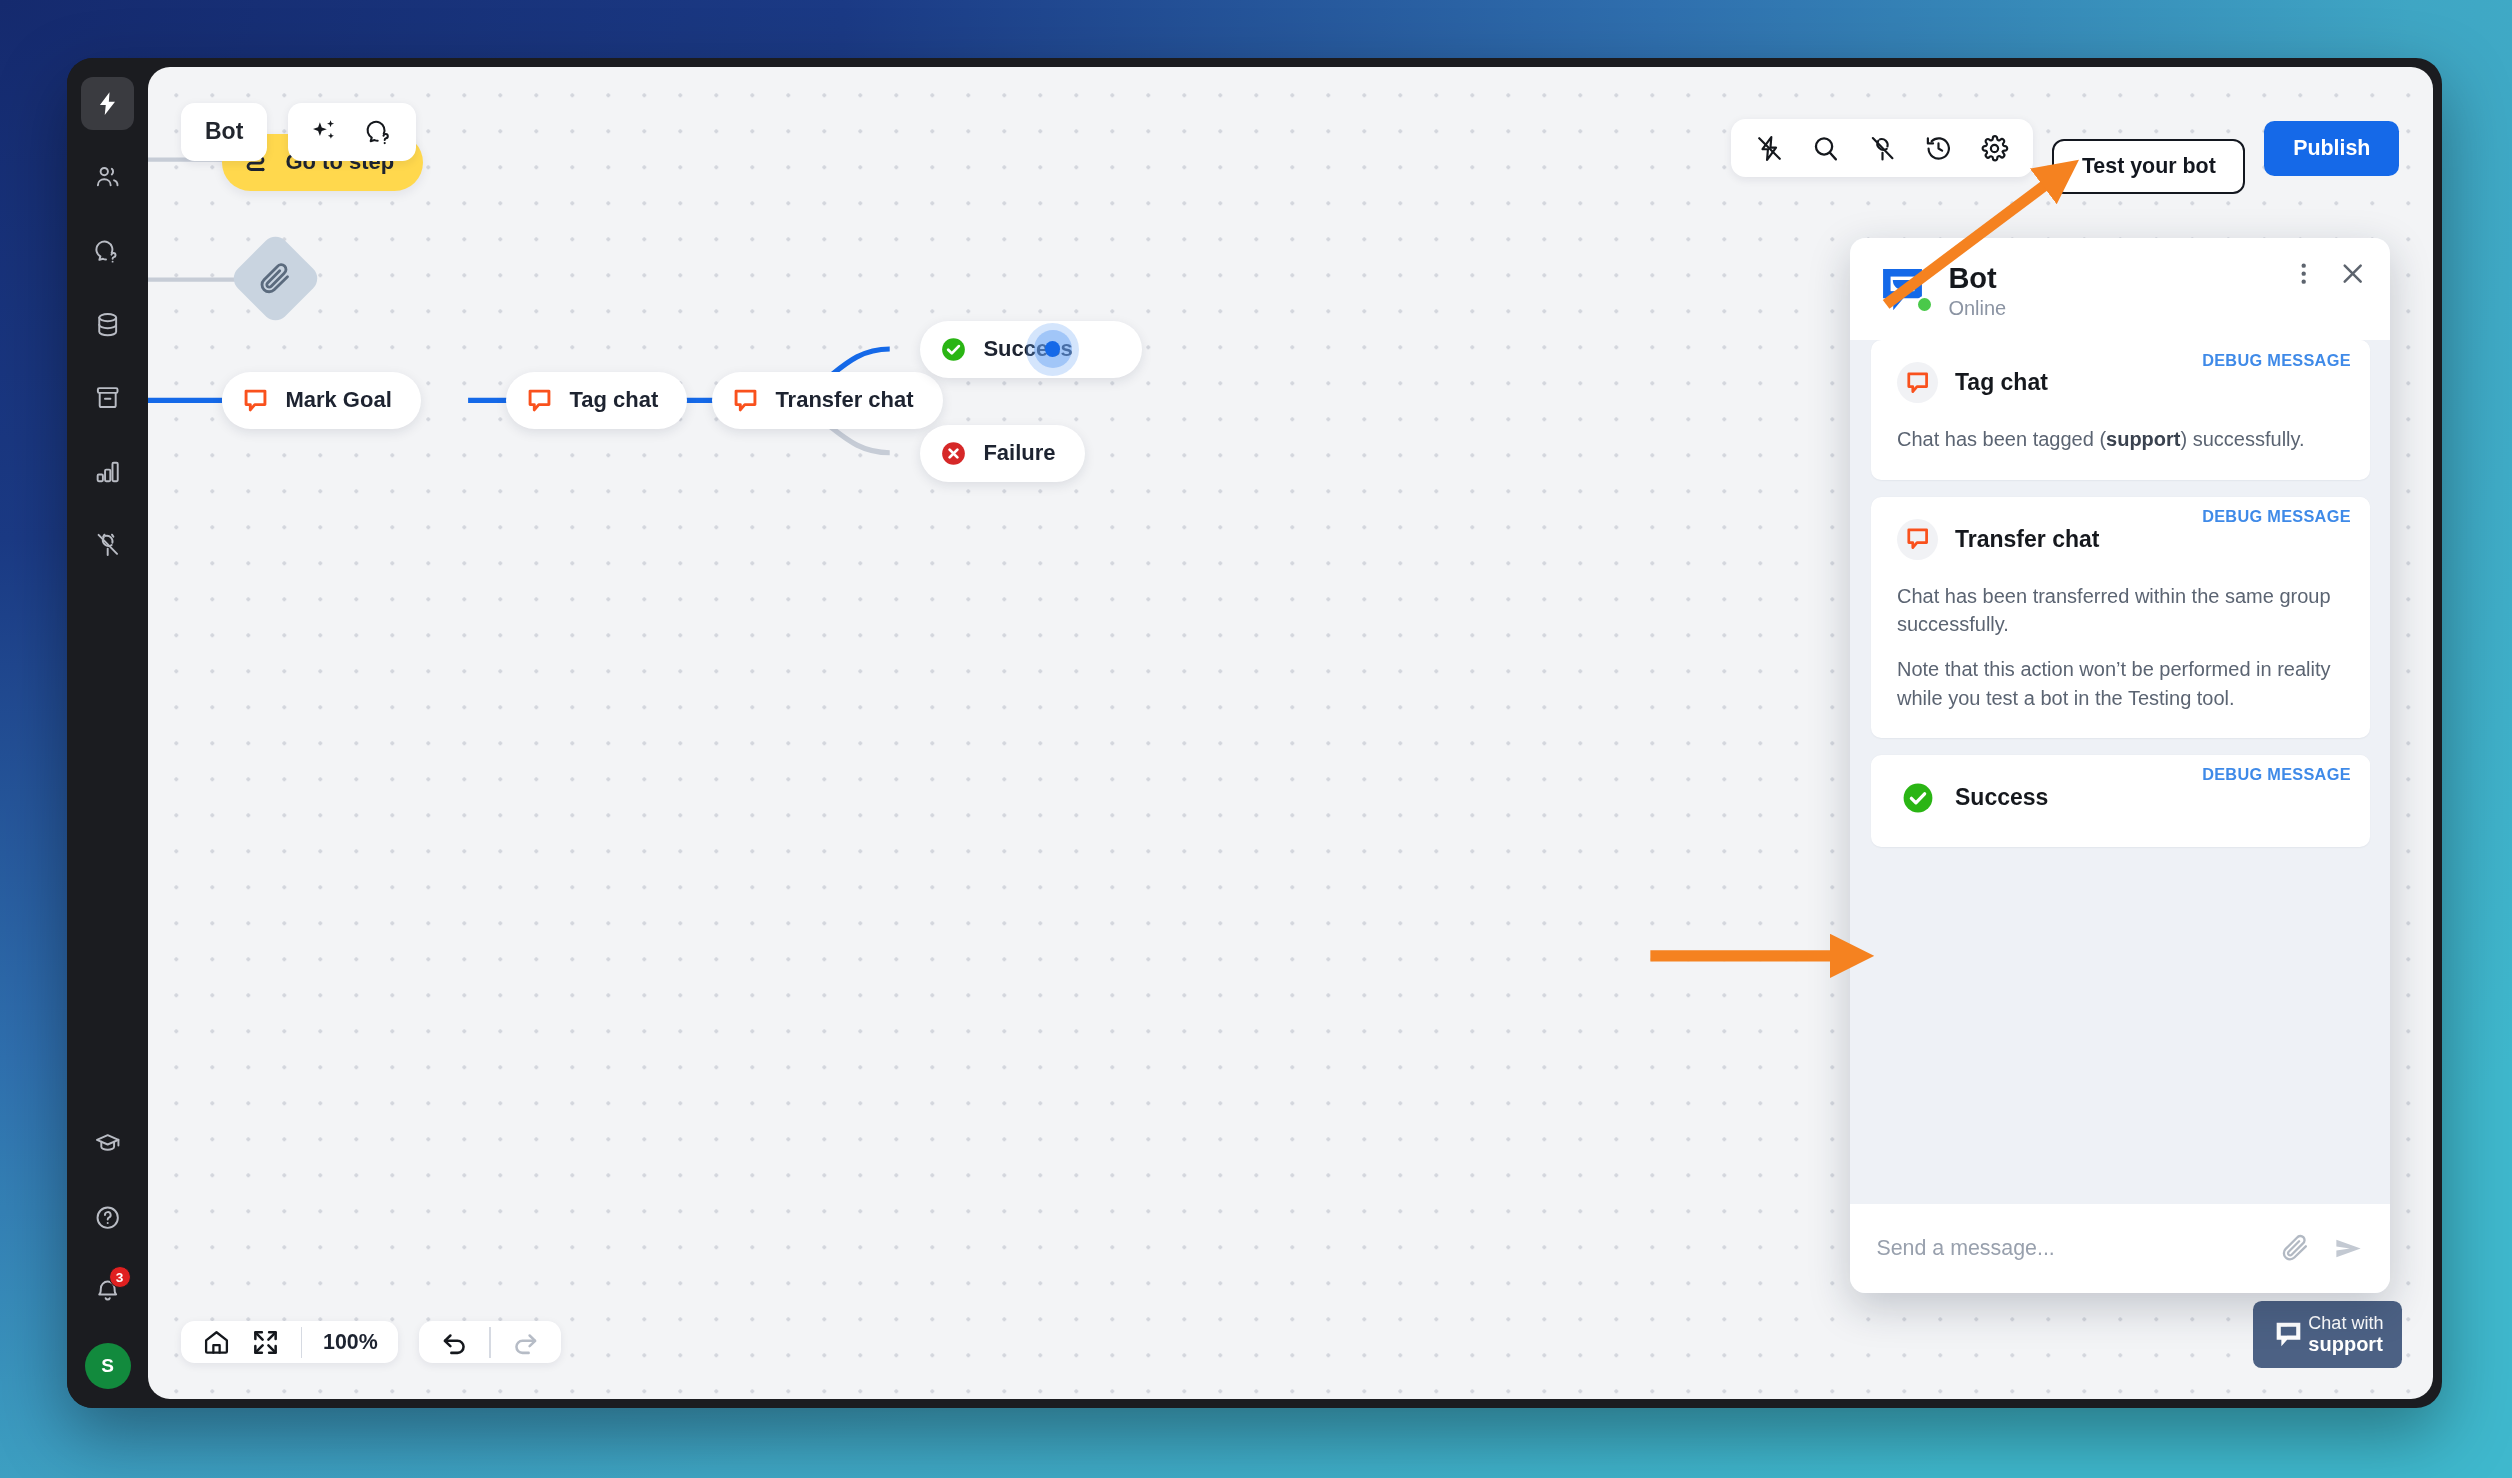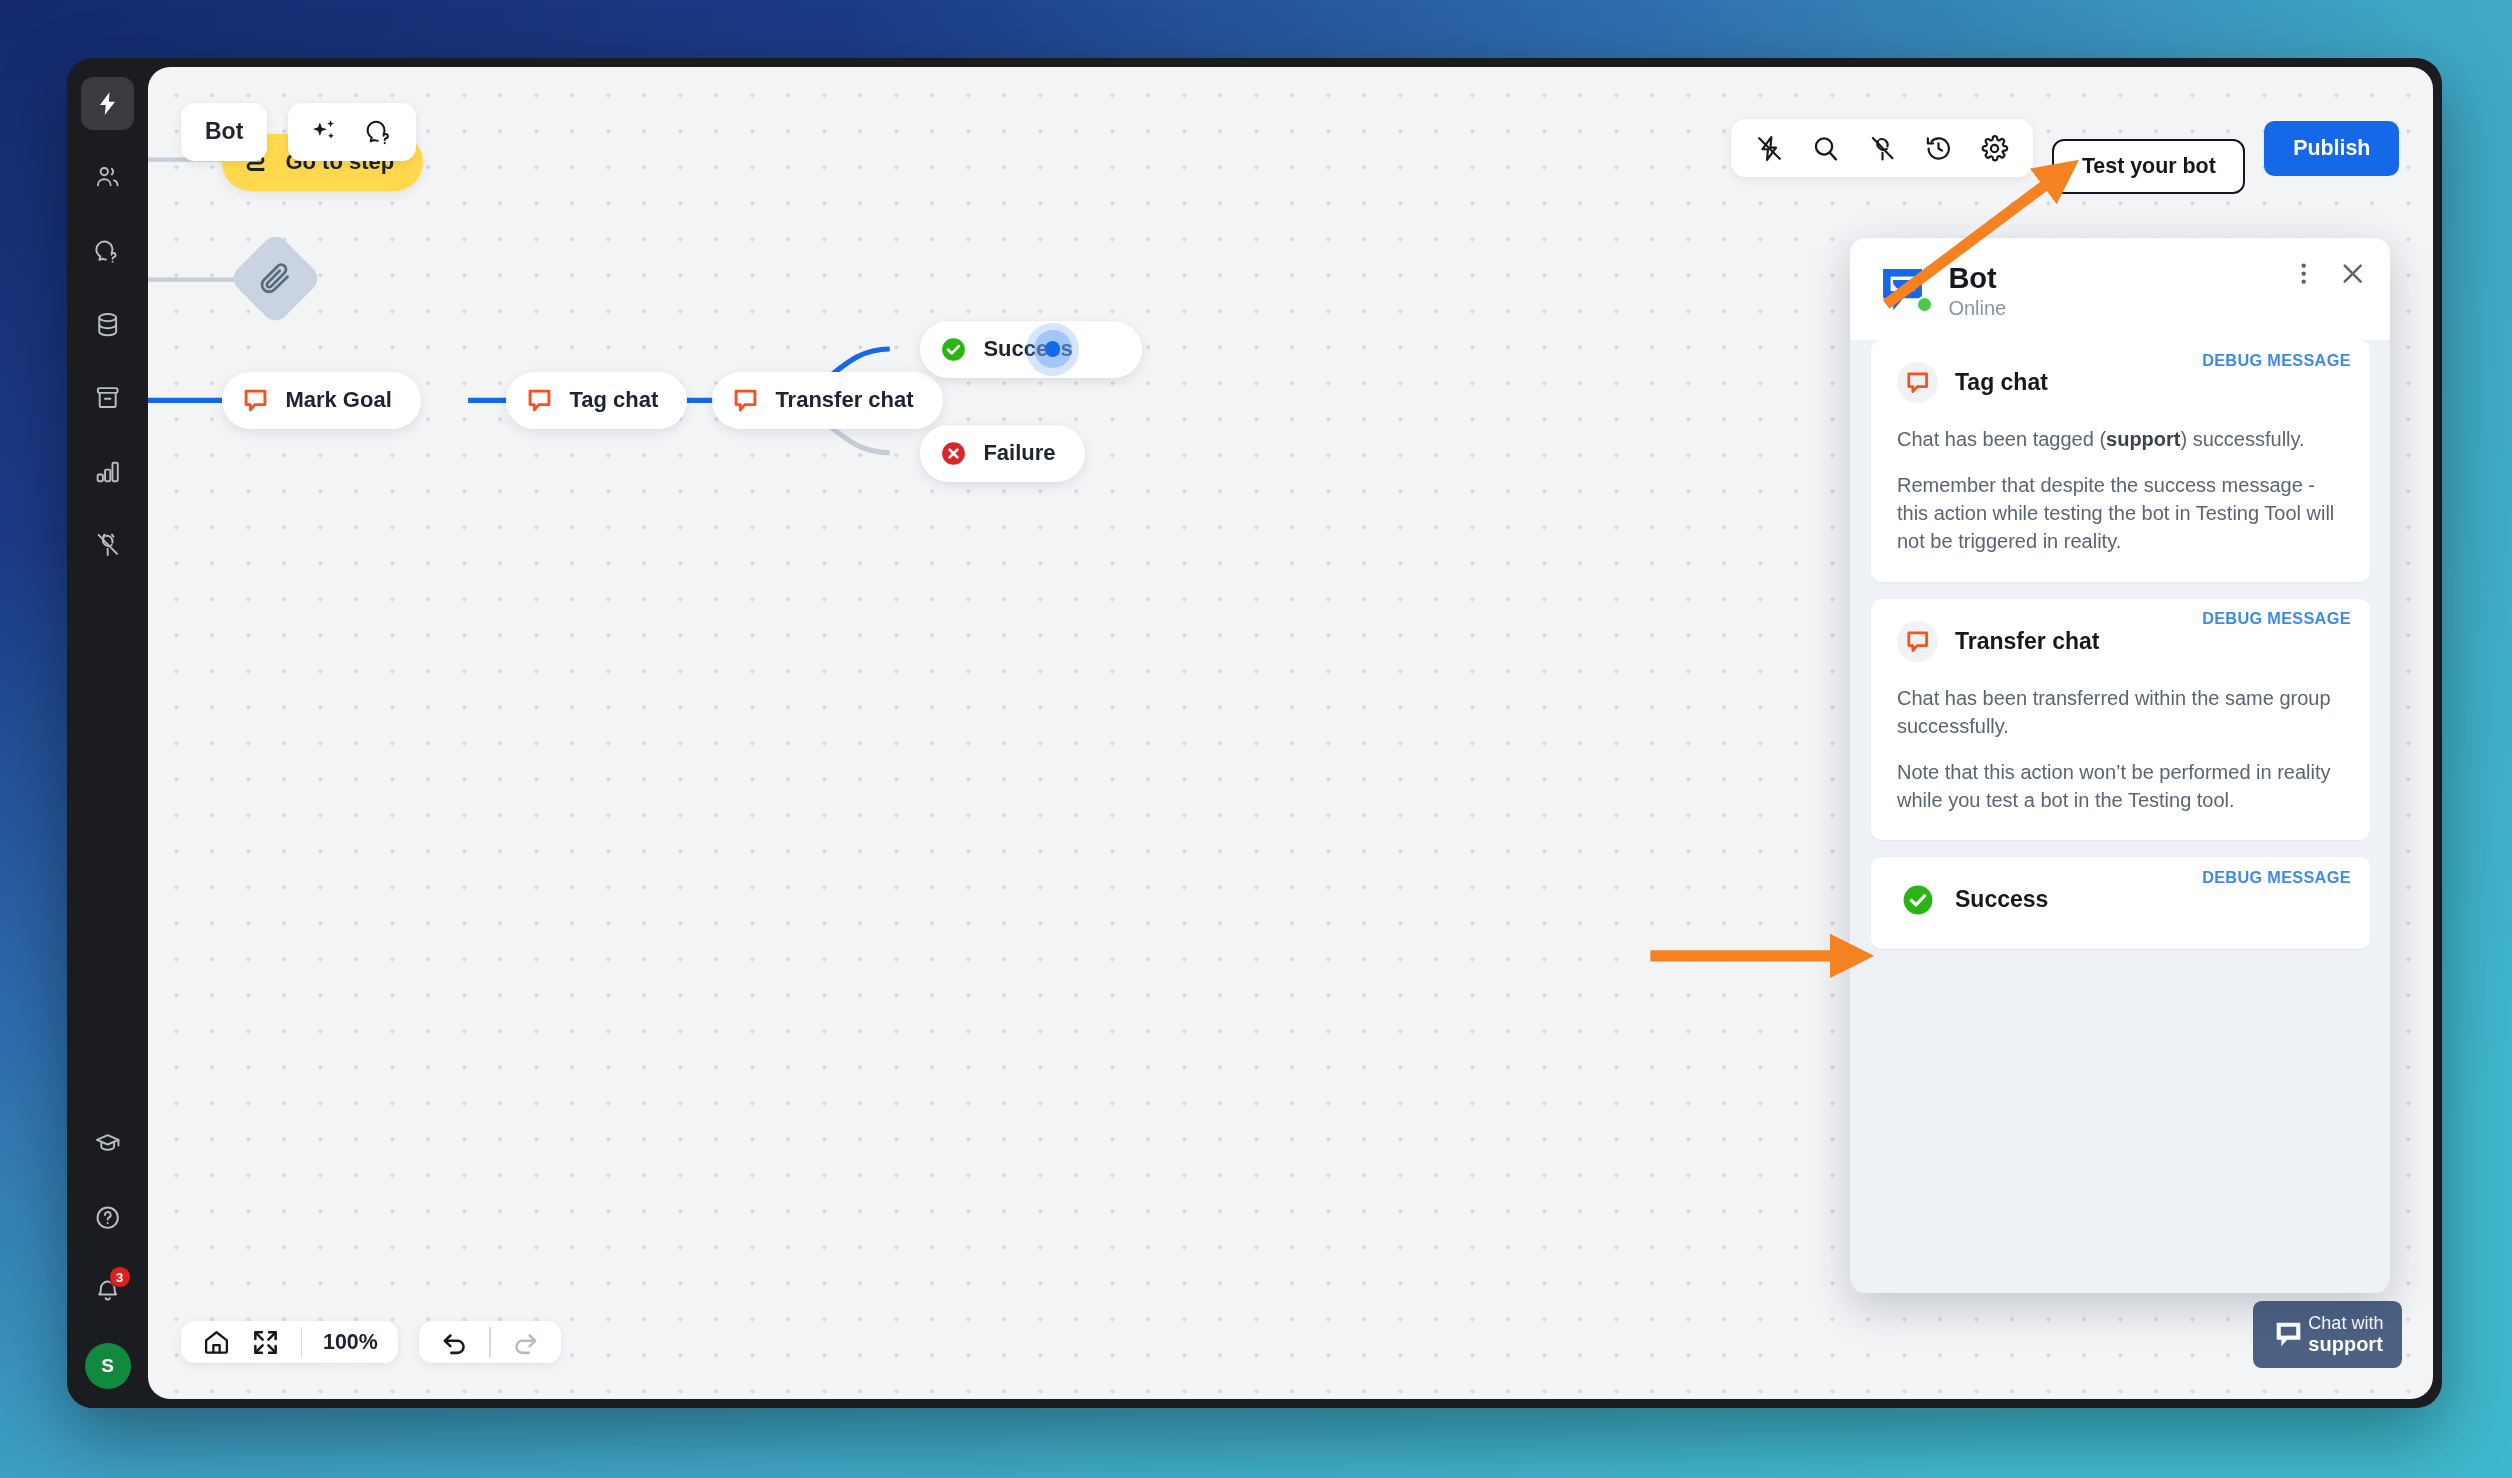--- a/index.html
+++ b/index.html
@@ -572,21 +572,20 @@
           <span class="debug-tag">DEBUG MESSAGE</span>
           <div class="card-head">
             <span class="card-ico-wrap">
               <svg viewBox="0 0 24 24" fill="none" stroke="#f9511d" stroke-width="2.4" stroke-linejoin="round">
                 <path d="M4.2 4.2h15.6v11.2h-8.4l-3.7 4.4v-4.4H4.2z"></path>
               </svg>
             </span>
             <span class="card-title">Tag chat</span>
           </div>
           <p class="card-p">Chat has been tagged (<b>support</b>) successfully.</p>
-          <p class="card-p">Remember that despite the success message - this action while testing the bot in Testing Tool will not be triggered in reality.</p>
         </div>
 
         <div class="msg-card">
           <span class="debug-tag">DEBUG MESSAGE</span>
           <div class="card-head">
             <span class="card-ico-wrap">
               <svg viewBox="0 0 24 24" fill="none" stroke="#f9511d" stroke-width="2.4" stroke-linejoin="round">
                 <path d="M4.2 4.2h15.6v11.2h-8.4l-3.7 4.4v-4.4H4.2z"></path>
               </svg>
             </span>
@@ -604,20 +603,33 @@
                 <circle cx="12" cy="12" r="9.6" fill="#2ab514"></circle>
                 <path d="M7.6 12.2 10.6 15.2 16.4 9.2" fill="none" stroke="#fff" stroke-width="2.2" stroke-linecap="round" stroke-linejoin="round"></path>
               </svg>
             </span>
             <span class="card-title">Success</span>
           </div>
         </div>
 
       </div>
 
+      <footer id="chat-footer">
+        <input id="msg-input" type="text" placeholder="Send a message..." style="">
+        <span class="f-btn">
+          <svg viewBox="0 0 24 24" fill="none" stroke="#b2b9c3" stroke-width="1.8" stroke-linecap="round" stroke-linejoin="round">
+            <path d="M20 10.3 11.1 19a4.7 4.7 0 0 1-6.7-6.7l8.9-8.8a3.2 3.2 0 1 1 4.5 4.5l-8.8 8.8a1.6 1.6 0 1 1-2.3-2.3l8.1-8.1"></path>
+          </svg>
+        </span>
+        <span class="f-btn">
+          <svg viewBox="0 0 24 24" fill="#c3c9d2">
+            <path d="M2.6 5.2 21.4 12 2.6 18.8 2.6 13.6 13 12 2.6 10.4z"></path>
+          </svg>
+        </span>
+      </footer>
     </aside>
 
   </main>
 </div>
 
 <svg id="annotations" viewBox="0 0 2930 1724">
   <defs>
     <marker id="arrowhead" markerWidth="4" markerHeight="4" refX="1.6" refY="2" orient="auto">
       <path d="M0,0 L4,2 L0,4 z" fill="#f58220"></path>
     </marker>

